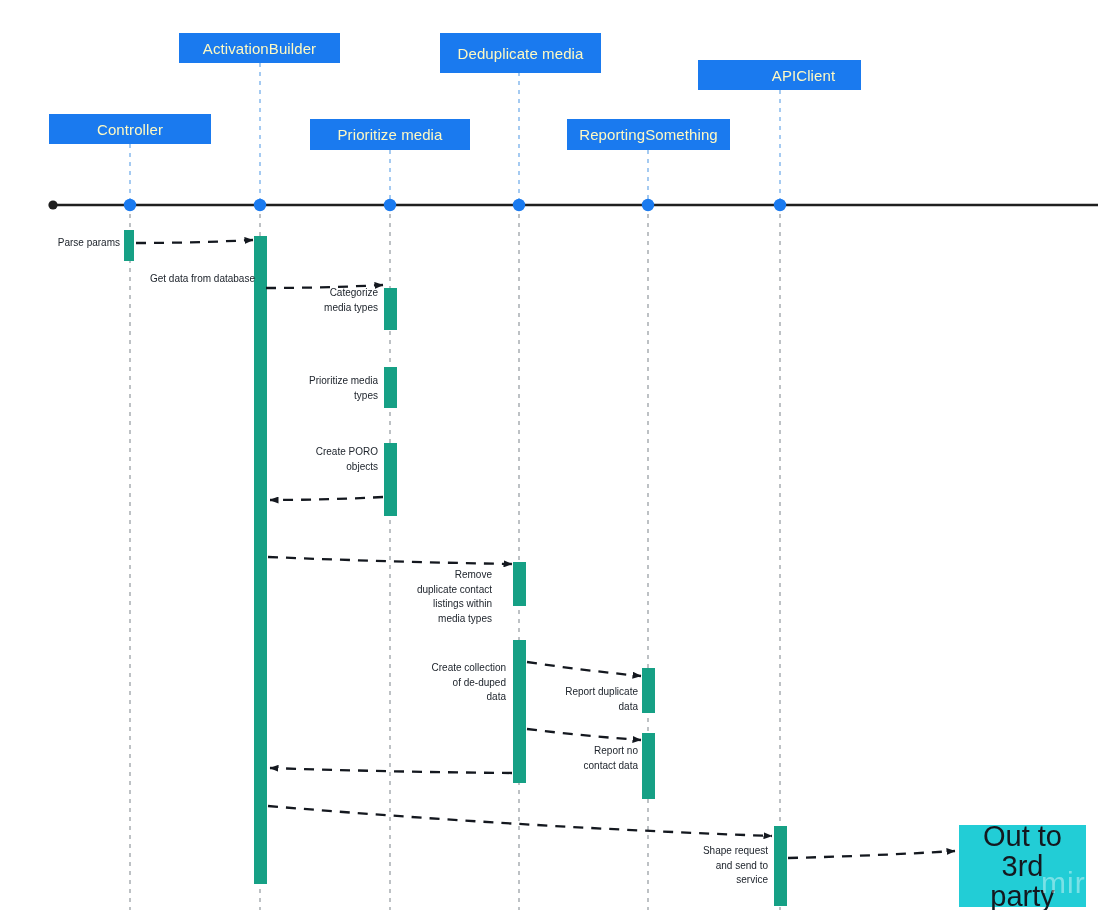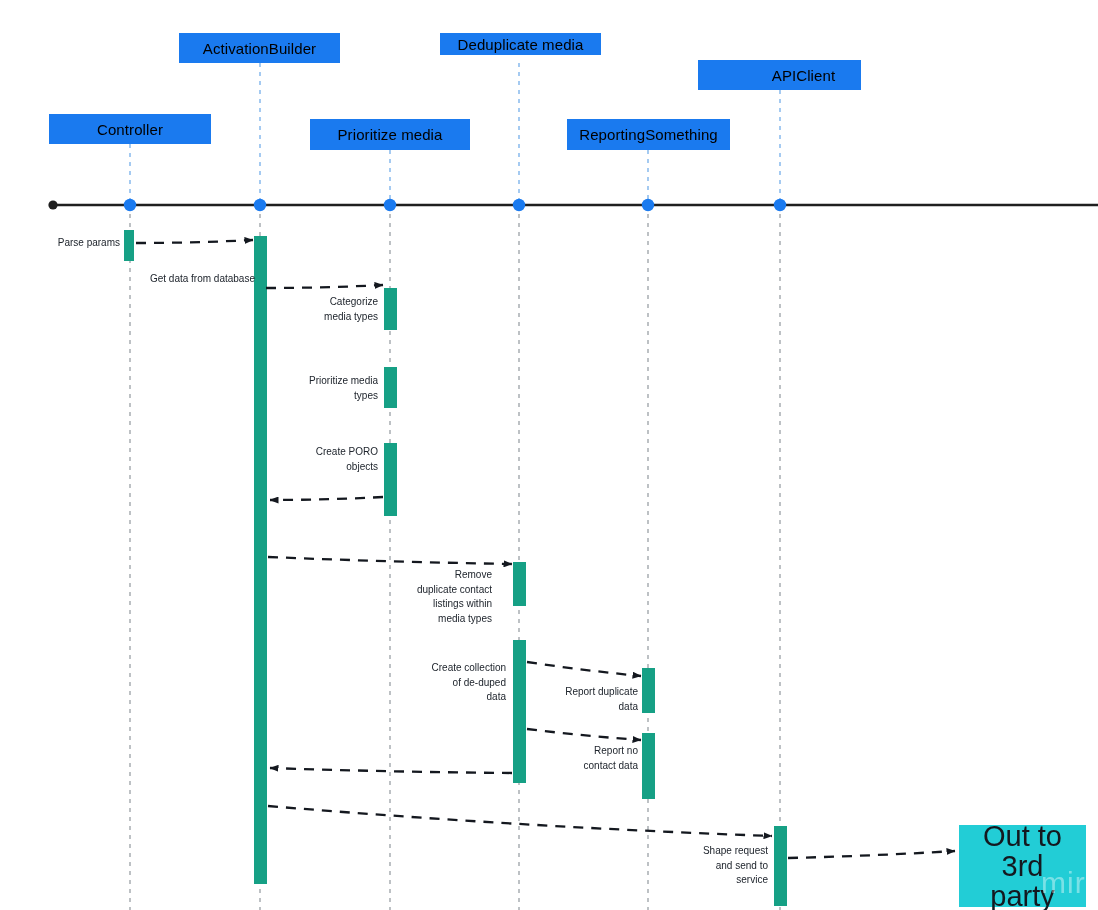--- a/index.html
+++ b/index.html
@@ -29,21 +29,21 @@
   }
   .actor-box {
     position: absolute;
     background: #1a7aef;
     display: flex;
     align-items: center;
     justify-content: center;
     box-sizing: border-box;
   }
   .actor-label {
-    color: #000000;
+    color: #fef9c3;
     font-size: 15px;
     font-family: "Liberation Sans", sans-serif;
     letter-spacing: 0.1px;
     white-space: nowrap;
   }
   .end-box {
     position: absolute;
     background: #22cdd6;
     display: flex;
     align-items: center;
@@ -139,34 +139,34 @@
   <div id="actor-layer">
       <div class="actor-box" style="left: 49px; top: 114px; width: 162px; height: 30px; background: rgb(26, 122, 239);">
         <span class="actor-label">Controller</span>
       </div>
       <div class="actor-box" style="left: 179px; top: 33px; width: 161px; height: 30px; background: rgb(26, 122, 239);">
         <span class="actor-label">ActivationBuilder</span>
       </div>
       <div class="actor-box" style="left: 310px; top: 119px; width: 160px; height: 31px; background: rgb(26, 122, 239);">
         <span class="actor-label">Prioritize media</span>
       </div>
-      <div class="actor-box" style="left: 440px; top: 33px; width: 161px; height: 22px; background: rgb(26, 122, 239);">
+      <div class="actor-box" style="left: 440px; top: 33px; width: 161px; height: 40px; background: rgb(26, 122, 239);">
         <span class="actor-label">Deduplicate media</span>
       </div>
       <div class="actor-box" style="left: 567px; top: 119px; width: 163px; height: 31px; background: rgb(26, 122, 239);">
         <span class="actor-label">ReportingSomething</span>
       </div>
       <div class="actor-box" style="left: 698px; top: 60px; width: 163px; height: 30px; background: rgb(26, 122, 239); padding-left: 48px;">
         <span class="actor-label">APIClient</span>
       </div>
     </div>
   <div id="label-layer">
       <div class="msg right-al" style="left: 0px; top: 236px; width: 120px;">Parse params</div>
       <div class="msg right-al" style="left: 90px; top: 272px; width: 165px;">Get data from database</div>
-      <div class="msg right-al" style="left: 258px; top: 295px; width: 120px;">Categorize
+      <div class="msg right-al" style="left: 258px; top: 286px; width: 120px;">Categorize
 media types</div>
       <div class="msg right-al" style="left: 258px; top: 374px; width: 120px;">Prioritize media
 types</div>
       <div class="msg right-al" style="left: 258px; top: 445px; width: 120px;">Create PORO
 objects</div>
       <div class="msg right-al" style="left: 370px; top: 568px; width: 122px;">Remove
 duplicate contact
 listings within
 media types</div>
       <div class="msg right-al" style="left: 366px; top: 661px; width: 140px;">Create collection

